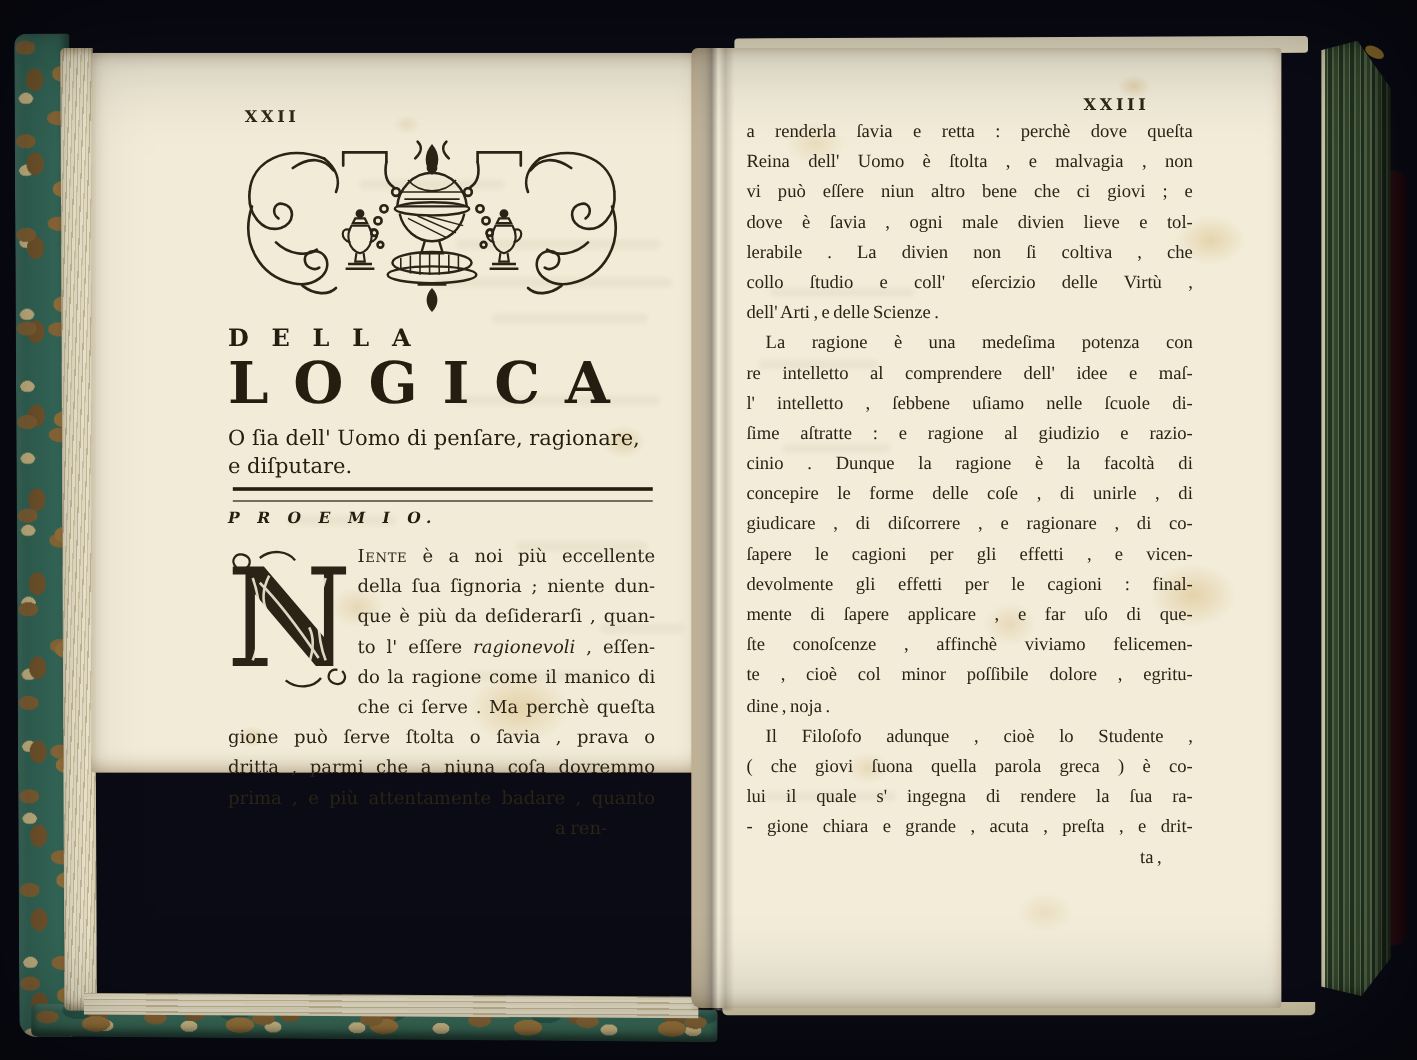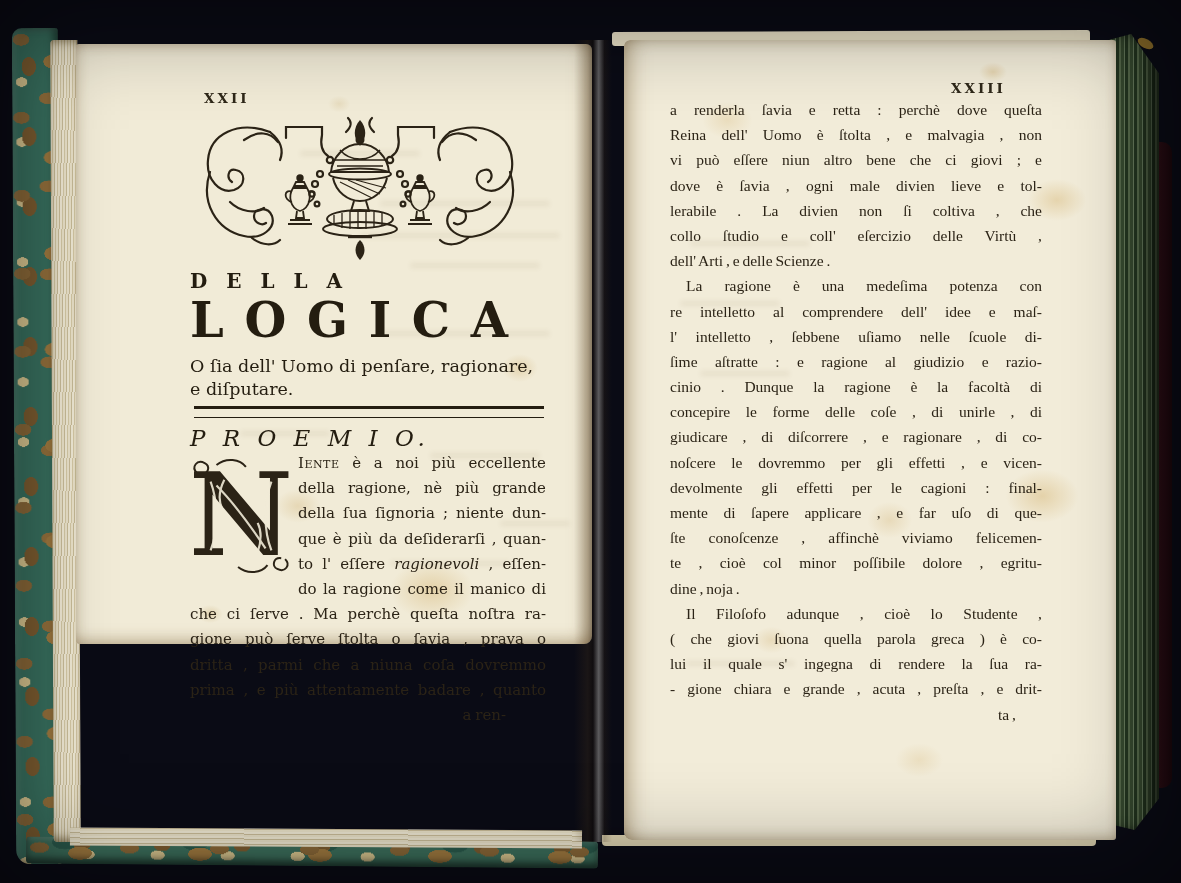--- a/index.html
+++ b/index.html
@@ -90,21 +90,21 @@
       radial-gradient(32px 24px at 43% 77%, rgba(190,145,60,.22), rgba(190,145,60,0) 70%),
       radial-gradient(26px 20px at 86% 54%, rgba(190,145,60,.26), rgba(190,145,60,0) 70%),
       radial-gradient(18px 13px at 26% 95%, rgba(180,140,60,.26), rgba(180,140,60,0) 70%),
       radial-gradient(16px 12px at 51% 10%, rgba(180,140,60,.15), rgba(180,140,60,0) 70%);
     box-shadow: inset -16px 0 20px -13px rgba(110,80,35,.5),
                 inset 0 -13px 16px -10px rgba(110,80,35,.4),
                 inset 0 10px 12px -9px rgba(110,80,35,.28),
                 inset 10px 0 14px -10px rgba(110,80,35,.3);
   }
   .page-right {
-    left:624px; top:40px; width:492px; height:800px;
+    left:576px; top:40px; width:492px; height:800px;
     border-radius:6px 3px 3px 8px; background-color:#f2ecd9;
     background-image:
       radial-gradient(42px 30px at 88% 20%, rgba(196,150,60,.28), rgba(196,150,60,0) 70%),
       radial-gradient(52px 38px at 85% 57%, rgba(196,150,60,.30), rgba(196,150,60,0) 70%),
       radial-gradient(32px 26px at 54% 60%, rgba(190,145,60,.20), rgba(190,145,60,0) 70%),
       radial-gradient(26px 19px at 30% 75%, rgba(190,145,60,.20), rgba(190,145,60,0) 70%),
       radial-gradient(20px 14px at 75% 4%,  rgba(190,145,60,.26), rgba(190,145,60,0) 70%),
       radial-gradient(36px 26px at 21% 10%, rgba(196,150,60,.18), rgba(196,150,60,0) 70%),
       radial-gradient(34px 24px at 60% 90%, rgba(196,150,60,.16), rgba(196,150,60,0) 70%);
     box-shadow: inset 18px 0 22px -15px rgba(110,80,35,.55),
@@ -120,21 +120,21 @@
   .pn-left { left:128px; top:46px; }
   .pn-right { left:327px; top:40px; }
   .ornament { position:absolute; left:124px; top:72px; width:320px; height:148px; }
   .t-center { position:absolute; left:114px; width:356px; text-align:left; color:#241d10; }
   .title-della  { top:225px; font-size:20px; font-weight:bold; letter-spacing:6px; }
   .title-logica { top:248px; font-size:48px; font-weight:bold; letter-spacing:2px; }
   .subtitle1 { top:312px; font-size:17.5px; }
   .subtitle2 { top:335px; font-size:17.5px; }
   .rule { position:absolute; left:118px; top:362px; width:350px; height:8px;
     border-top:3.5px solid #241d10; border-bottom:1.5px solid #241d10; }
-  .proemio { top:381px; font-size:23px; font-style:italic; font-weight:normal; letter-spacing:5px; }
+  .proemio { top:381px; font-size:13px; font-style:italic; font-weight:bold; letter-spacing:5px; }
   .body-col { position:absolute; font-size:15.5px; line-height:25.2px; word-spacing:-1px; color:#2b2316; }
   .body-left { left:114px; top:407px; width:356px; font-size:15px; }
   .body-right { left:46px; top:57px; width:372px;font-family:Liberation Serif, serif; }
   .ln { text-align:justify; text-align-last:justify; height:25.2px; overflow:hidden; }
   .ln.end { text-align-last:left; }
   .ln.indent { padding-left:16px; }
   .ln.cw { text-align:right; text-align-last:right; }
   .cw-left { padding-right:40px; }
   .cw-right { padding-right:26px; }
   .sc { font-variant:small-caps; letter-spacing:.5px; }
@@ -238,21 +238,20 @@
         </g>
         <text x="52" y="99" font-size="116" font-weight="bold" text-anchor="middle" fill="#2b2316" font-family="DejaVu Serif, Liberation Serif, serif">N</text>
         <g stroke="#f1ebd7" stroke-width="2.2" fill="none" opacity="0.9">
           <path d="M21,24 C29,46 29,74 21,94"></path>
           <path d="M83,24 C75,46 75,74 83,94"></path>
           <path d="M27,28 C45,46 61,68 77,92"></path>
           <path d="M35,22 C29,34 29,44 33,52 M69,96 C73,84 73,74 69,66"></path>
         </g>
       </svg>
       <div class="ln"><span class="sc">Iente</span><span> è a noi più eccellente</span></div>
-      <div class="ln">della ragione, nè più grande</div>
       <div class="ln">della ſua ſignoria ; niente dun-</div>
       <div class="ln">que è più da deſiderarſi , quan-</div>
       <div class="ln"><span>to l' eſſere </span><span class="it">ragionevoli</span><span> , eſſen-</span></div>
       <div class="ln">do la ragione come il manico di tutto ciò</div>
       <div class="ln">che ci ſerve . Ma perchè queſta noſtra ra-</div>
       <div class="ln">gione può ſerve ſtolta o ſavia , prava o</div>
       <div class="ln">dritta , parmi che a niuna coſa dovremmo</div>
       <div class="ln">prima , e più attentamente badare , quanto</div>
       <div class="ln cw cw-left">a ren-</div>
     </div>
@@ -274,21 +273,21 @@
       <div class="ln">lerabile . La divien non ſi coltiva , che</div>
       <div class="ln">collo ſtudio e coll' eſercizio delle Virtù ,</div>
       <div class="ln end">dell' Arti , e delle Scienze .</div>
       <div class="ln indent">La ragione è una medeſima potenza con</div>
       <div class="ln">re intelletto al comprendere dell' idee e maſ-</div>
       <div class="ln">l' intelletto , ſebbene uſiamo nelle ſcuole di-</div>
       <div class="ln">ſime aſtratte : e ragione al giudizio e razio-</div>
       <div class="ln">cinio . Dunque la ragione è la facoltà di</div>
       <div class="ln">concepire le forme delle coſe , di unirle , di</div>
       <div class="ln">giudicare , di diſcorrere , e ragionare , di co-</div>
-      <div class="ln">noſcere le dovremmo per gli effetti , e vicen-</div>
+      <div class="ln">ſapere le cagioni per gli effetti , e vicen-</div>
       <div class="ln">devolmente gli effetti per le cagioni : final-</div>
       <div class="ln">mente di ſapere applicare , e far uſo di que-</div>
       <div class="ln">ſte conoſcenze , affinchè viviamo felicemen-</div>
       <div class="ln">te , cioè col minor poſſibile dolore , egritu-</div>
       <div class="ln end">dine , noja .</div>
       <div class="ln indent">Il Filoſofo adunque , cioè lo Studente ,</div>
       <div class="ln">( che giovi ſuona quella parola greca ) è co-</div>
       <div class="ln">lui il quale s' ingegna di rendere la ſua ra-</div>
       <div class="ln">- gione chiara e grande , acuta , preſta , e drit-</div>
       <div class="ln cw cw-right">ta ,</div>

